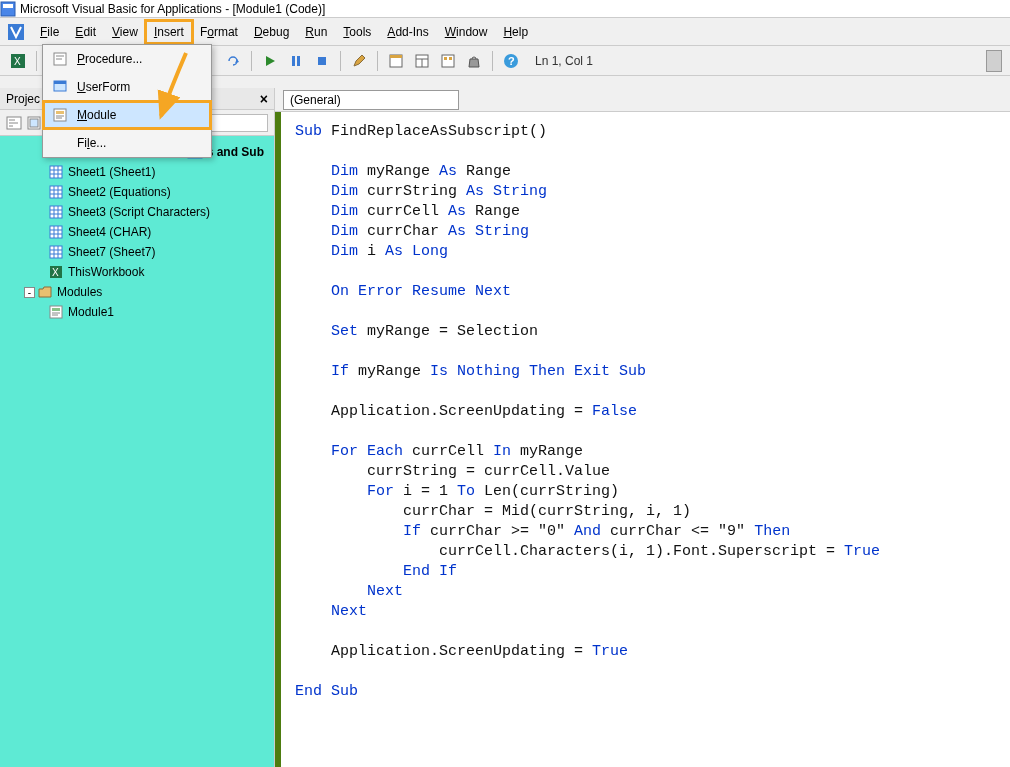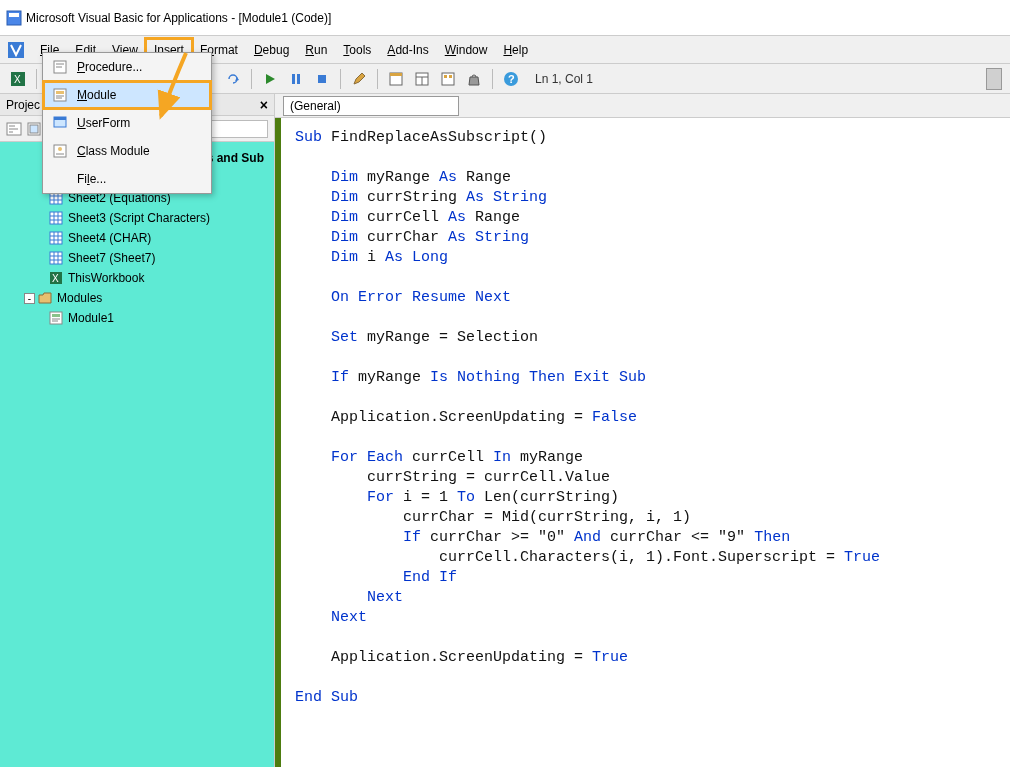--- a/index.html
+++ b/index.html
@@ -8,24 +8,24 @@
   font-size: 12px;
   background: #f0f0f0;
   width: 1010px;
   height: 767px;
   overflow: hidden;
   display: flex;
   flex-direction: column;
 }
 .titlebar {
   background: #fff;
-  height: 36px;
-  display: flex;
-  align-items: center;
-  padding: 0 6px;
+  height: 18px;
+  display: flex;
+  align-items: center;
+  padding: 0 0;
   border-bottom: 1px solid #ccc;
 }
 .titlebar .icon { width: 16px; height: 16px; margin-right: 4px; }
 .menubar {
   background: #f0f0f0;
   height: 28px;
   display: flex;
   align-items: center;
   padding: 3px 4px;
   border-bottom: 1px solid #ccc;
@@ -59,20 +59,21 @@
   justify-content: center;
   cursor: pointer;
 }
 .toolbar .sep { width: 1px; height: 20px; background: #bbb; margin: 0 2px; }
 .cursor-pos { margin-left: 8px; font-size: 12px; color: #333; flex:1; }
 .end-marker { width: 16px; height: 22px; background: #d0d0d0; border:1px solid #999; }
 .main {
   display: flex;
   flex: 1;
   overflow: hidden;
+  margin-top: 12px;
 }
 .project-panel {
   width: 275px;
   background: #f0f0f0;
   border-right: 1px solid #ccc;
   display: flex;
   flex-direction: column;
   position: relative;
 }
 .panel-header {
@@ -114,21 +115,21 @@
   white-space: nowrap;
 }
 .tree-node .sq { display:inline-block; width:11px; height:11px; border:1px solid #888; background:#fff; text-align:center; line-height:9px; font-size:10px; margin-right:2px;}
 .indent1 { padding-left: 16px; }
 .indent2 { padding-left: 40px; }
 .node-icon { width: 16px; height: 16px; margin-right: 4px; display:inline-flex; align-items:center; justify-content:center; }
 .tree-node.bold { font-weight: bold; }
 
 .dropdown {
   position: absolute;
-  top: 52px;
+  top: 44px;
   left: 42px;
   width: 170px;
   background: #f4f4f4;
   border: 1px solid #999;
   box-shadow: 2px 2px 6px rgba(0,0,0,0.25);
   z-index: 50;
 }
 .dropdown .dropdown-item {
   display: flex;
   align-items: center;
@@ -517,51 +518,41 @@
     <div class="dropdown-item">
       <span class="dd-icon">
         <svg width="16" height="16">
           <rect x="2" y="2" width="12" height="12" fill="#fff" stroke="#888"></rect>
           <line x1="4" y1="5" x2="12" y2="5" stroke="#888"></line>
           <line x1="4" y1="8" x2="10" y2="8" stroke="#888"></line>
         </svg>
       </span>
       <span><u>P</u>rocedure...</span>
     </div>
+    <div class="dropdown-item">
+      <span class="dd-icon">
+        <svg width="16" height="16">
+          <rect x="2" y="2" width="12" height="10" fill="#cde6ff" stroke="#3a7bd5"></rect>
+          <rect x="2" y="2" width="12" height="3" fill="#3a7bd5"></rect>
+        </svg>
+      </span>
+      <span><u>U</u>serForm</span>
+    </div>
     <div class="dropdown-item highlighted">
       <span class="dd-icon">
         <svg width="16" height="16">
           <rect x="2" y="2" width="12" height="12" fill="#fff" stroke="#888"></rect>
           <rect x="4" y="4" width="8" height="3" fill="#e8c070"></rect>
           <line x1="4" y1="9" x2="12" y2="9" stroke="#888"></line>
           <line x1="4" y1="11" x2="10" y2="11" stroke="#888"></line>
         </svg>
       </span>
       <span><u>M</u>odule</span>
     </div>
     <div class="dropdown-item">
-      <span class="dd-icon">
-        <svg width="16" height="16">
-          <rect x="2" y="2" width="12" height="10" fill="#cde6ff" stroke="#3a7bd5"></rect>
-          <rect x="2" y="2" width="12" height="3" fill="#3a7bd5"></rect>
-        </svg>
-      </span>
-      <span><u>U</u>serForm</span>
-    </div>
-    <div class="dropdown-item">
-      <span class="dd-icon">
-        <svg width="16" height="16">
-          <rect x="2" y="2" width="12" height="12" fill="#fff" stroke="#888"></rect>
-          <circle cx="8" cy="6" r="2" fill="#e8c070"></circle>
-          <line x1="4" y1="11" x2="12" y2="11" stroke="#888"></line>
-        </svg>
-      </span>
-      <span><u>C</u>lass Module</span>
-    </div>
-    <div class="dropdown-item">
       <span class="dd-icon"></span>
       <span>Fi<u>l</u>e...</span>
     </div>
   </div>
 
 <svg class="arrow-anno" width="70" height="80">
   <defs>
       <marker id="ah" markerWidth="10" markerHeight="10" refX="6" refY="3" orient="auto">
         <path d="M0 0 L7 3 L0 6 Z" fill="#f5a623"></path>
       </marker>

